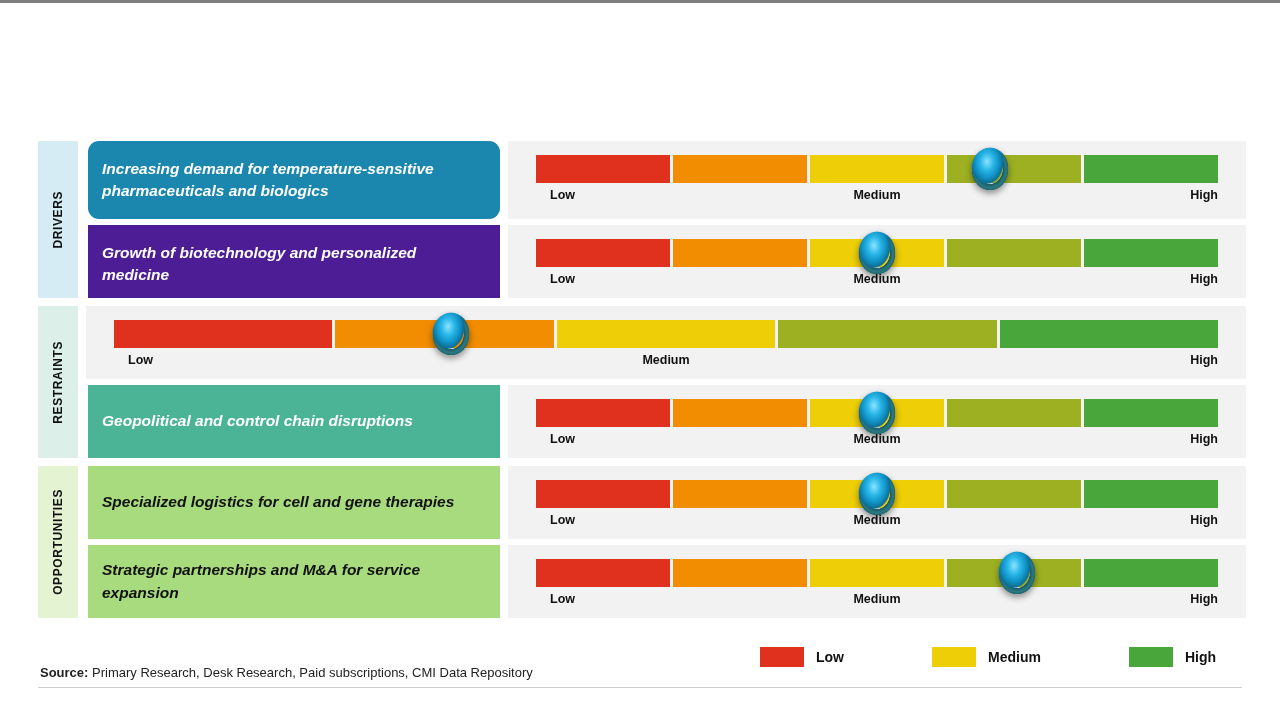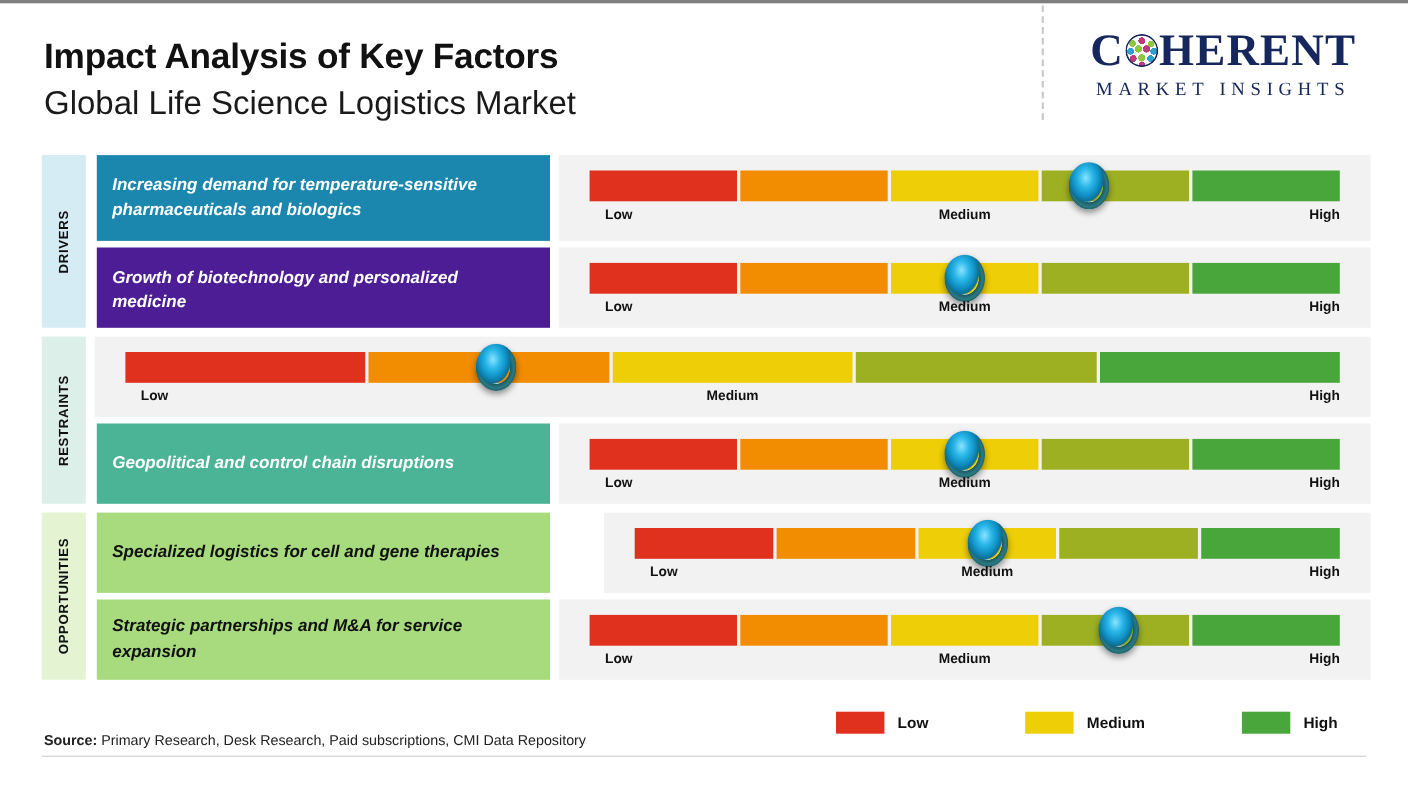--- a/index.html
+++ b/index.html
@@ -150,47 +150,31 @@
     position: absolute; left: 40px; top: 662px;
     font-size: 13px; color: #222222;
   }
   .footer b { font-weight: bold; }
 </style>
 </head>
 <body>
 
 <div class="slide">
 
-  <div class="header">
-    <div class="title-wrap">
-      <div class="title-main">Impact Analysis of Key Factors</div>
-      <div class="title-sub">Global Life Science Logistics Market</div>
-    </div>
-    <div class="header-divider"></div>
-
-    <div class="logo">
-      <div class="logo-word">
-        <span>C</span>
-        <span class="logo-globe"></span>
-        <span>HERENT</span>
-      </div>
-      <div class="logo-tag">MARKET INSIGHTS</div>
-    </div>
-  </div>
 
   <div class="matrix">
 
     <div class="cat-group">
       <div class="cat-label" style="background:#D6ECF5;">
         <span>DRIVERS</span>
       </div>
       <div class="cat-rows">
 
         <div class="row" style="height:78px;">
-          <div class="factor" style="background:#1B87AF;color:#ffffff;">
+          <div class="factor" style="background:#1B87AF;color:#ffffff;border-radius:11px;">
             <span>Increasing demand for temperature-sensitive pharmaceuticals and biologics</span>
           </div>
           <div class="gauge-panel">
             <div class="gauge-track">
               <div class="seg" style="background:#E0311E;"></div>
               <div class="seg" style="background:#F28C00;"></div>
               <div class="seg" style="background:#EECE06;"></div>
               <div class="seg" style="background:#9DB022;"></div>
               <div class="seg" style="background:#49A63B;"></div>
               <div class="marker" style="left:66.5%;"></div>
@@ -274,21 +258,21 @@
 
       </div>
     </div>
 
     <div class="cat-group">
       <div class="cat-label" style="background:#E4F3D2;">
         <span>OPPORTUNITIES</span>
       </div>
       <div class="cat-rows">
 
-        <div class="row" style="height:73px;gap:41px;">
+        <div class="row" style="height:73px;">
           <div class="factor" style="background:#A8DA7E;color:#111111;">
             <span>Specialized logistics for cell and gene therapies</span>
           </div>
           <div class="gauge-panel">
             <div class="gauge-track">
               <div class="seg" style="background:#E0311E;"></div>
               <div class="seg" style="background:#F28C00;"></div>
               <div class="seg" style="background:#EECE06;"></div>
               <div class="seg" style="background:#9DB022;"></div>
               <div class="seg" style="background:#49A63B;"></div>

